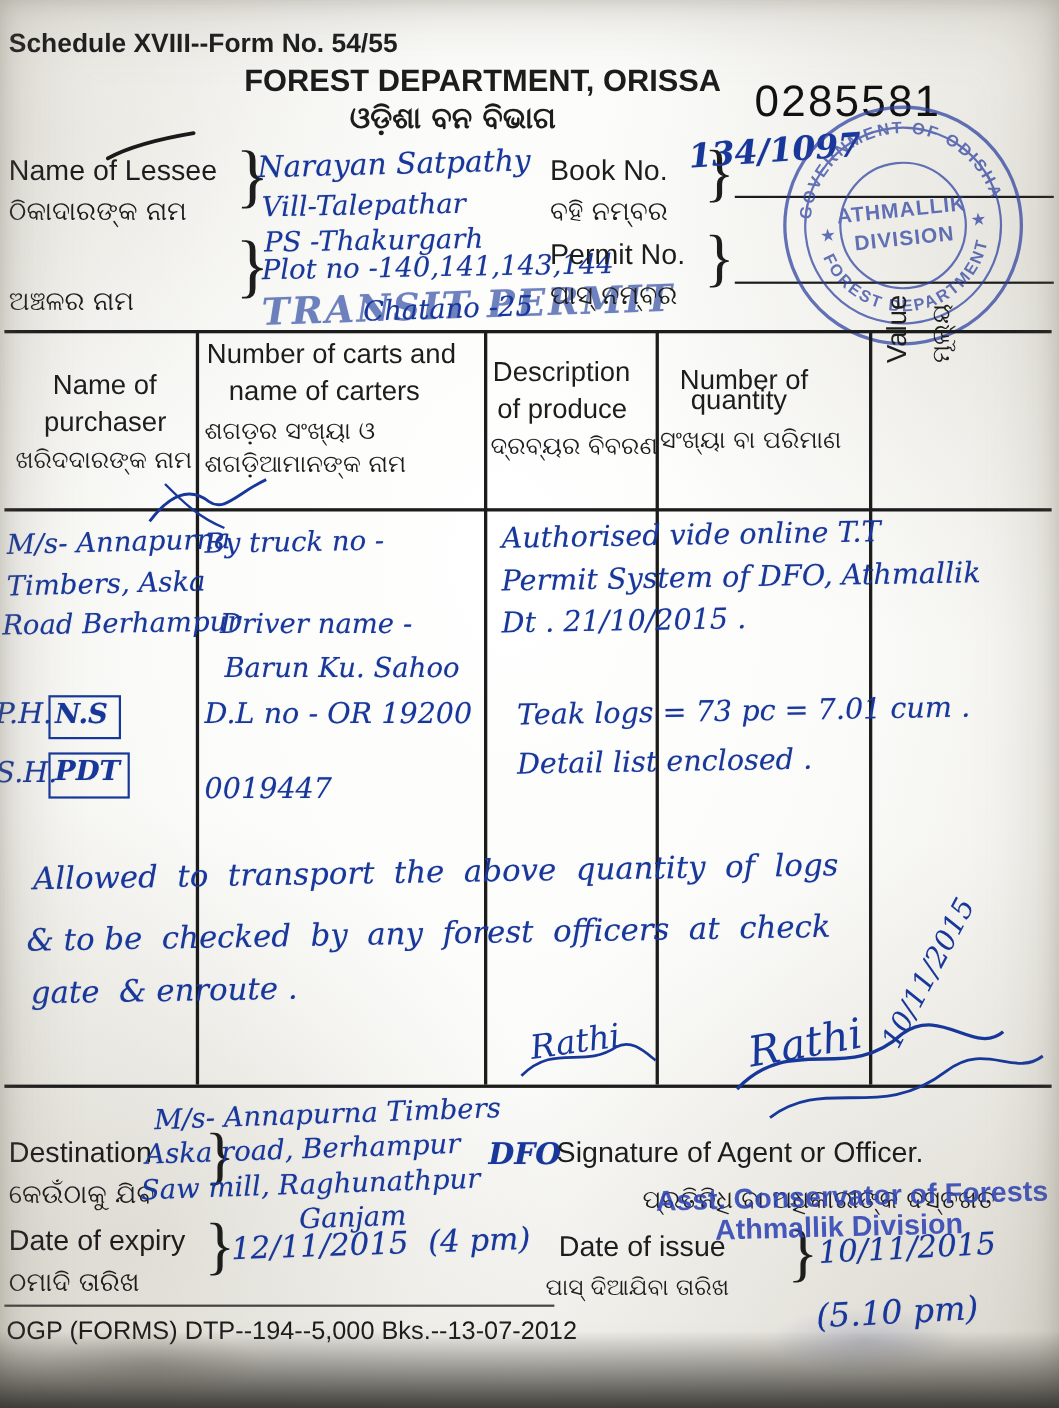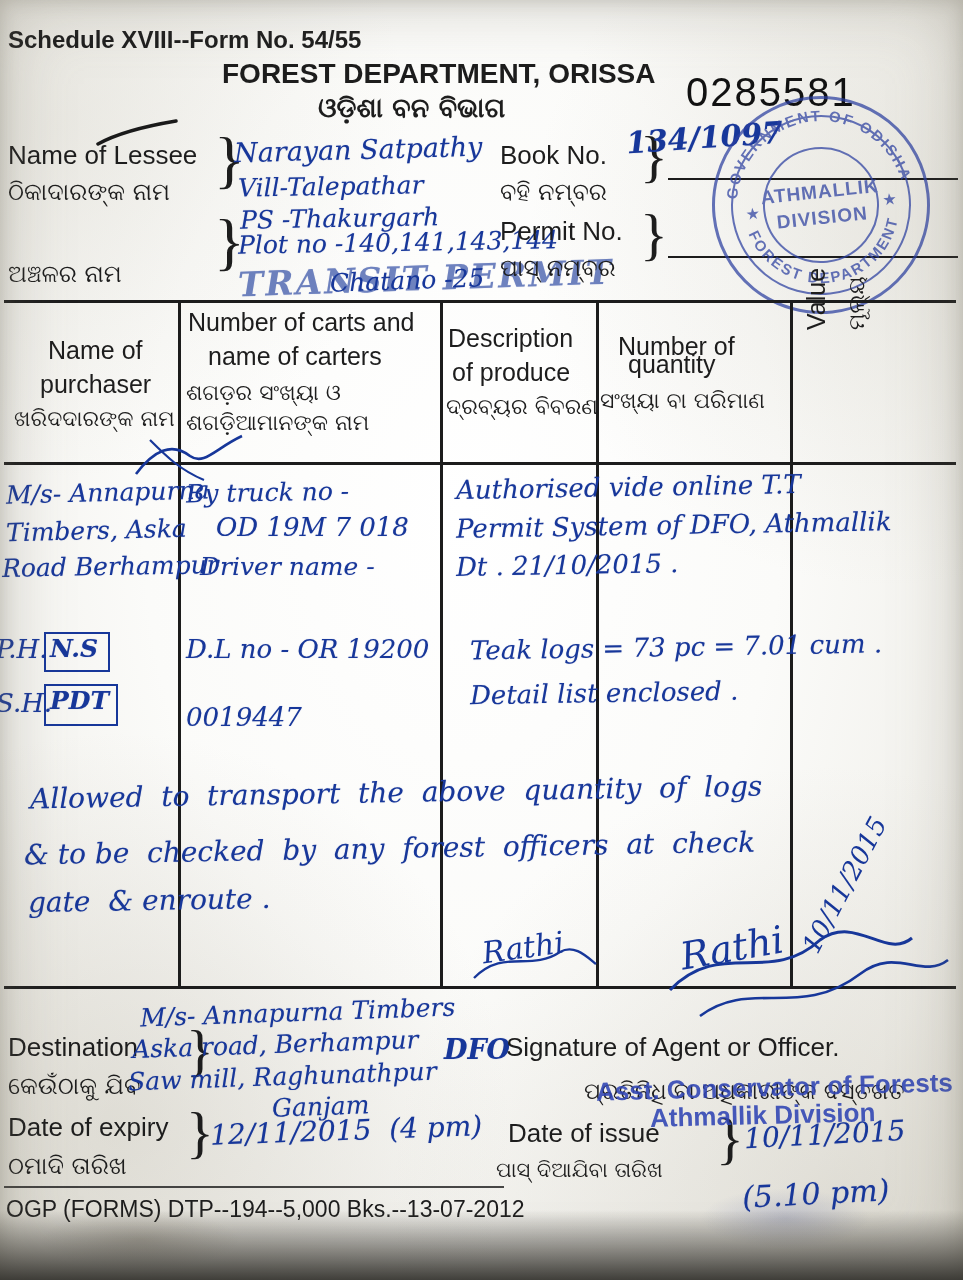--- a/index.html
+++ b/index.html
@@ -269,22 +269,22 @@
   <svg style="position:absolute; left:130px; top:430px; width:120px; height:60px;">
     <path d="M6,44 C24,20 42,12 60,26 C74,36 86,18 112,6" stroke="#17379a" stroke-width="2.6" fill="none"></path>
     <path d="M20,10 C36,26 50,40 74,50" stroke="#17379a" stroke-width="2.2" fill="none"></path>
   </svg>
 
   <div class="hand" style="left:6px; top:478px; font-size:25px; transform:rotate(-1.5deg);">M/s- Annapurna</div>
   <div class="hand" style="left:6px; top:516px; font-size:25px; transform:rotate(-1.5deg);">Timbers, Aska</div>
   <div class="hand" style="left:2px; top:552px; font-size:25px; transform:rotate(-1deg);">Road Berhampur</div>
 
   <div class="hand" style="left:186px; top:478px; font-size:25px; transform:rotate(-1deg);">By truck no -</div>
-  <div class="hand" style="left:216px; top:512px; font-size:26px;">OD 19M 7 018</div>
   <div class="hand" style="left:200px; top:552px; font-size:25px;">Driver name -</div>
+  <div class="hand" style="left:204px; top:592px; font-size:25px;">Barun Ku. Sahoo</div>
 
   <div class="hand" style="left:456px; top:472px; font-size:26px; transform:rotate(-1deg);">Authorised vide online T.T</div>
   <div class="hand" style="left:456px; top:510px; font-size:26px; transform:rotate(-1deg);">Permit System of DFO, Athmallik</div>
   <div class="hand" style="left:456px; top:550px; font-size:26px; transform:rotate(-1deg);">Dt . 21/10/2015 .</div>
 
   <div class="hand" style="left:-4px; top:634px; font-size:26px;">P.H.</div>
   <div style="position:absolute; left:44px; top:632px; width:62px; height:36px; border:2.5px solid #17379a;"></div>
   <div class="hand thick" style="left:50px; top:634px; font-size:25px;">N.S</div>
 
   <div class="hand" style="left:-4px; top:688px; font-size:26px;">S.H.</div>

